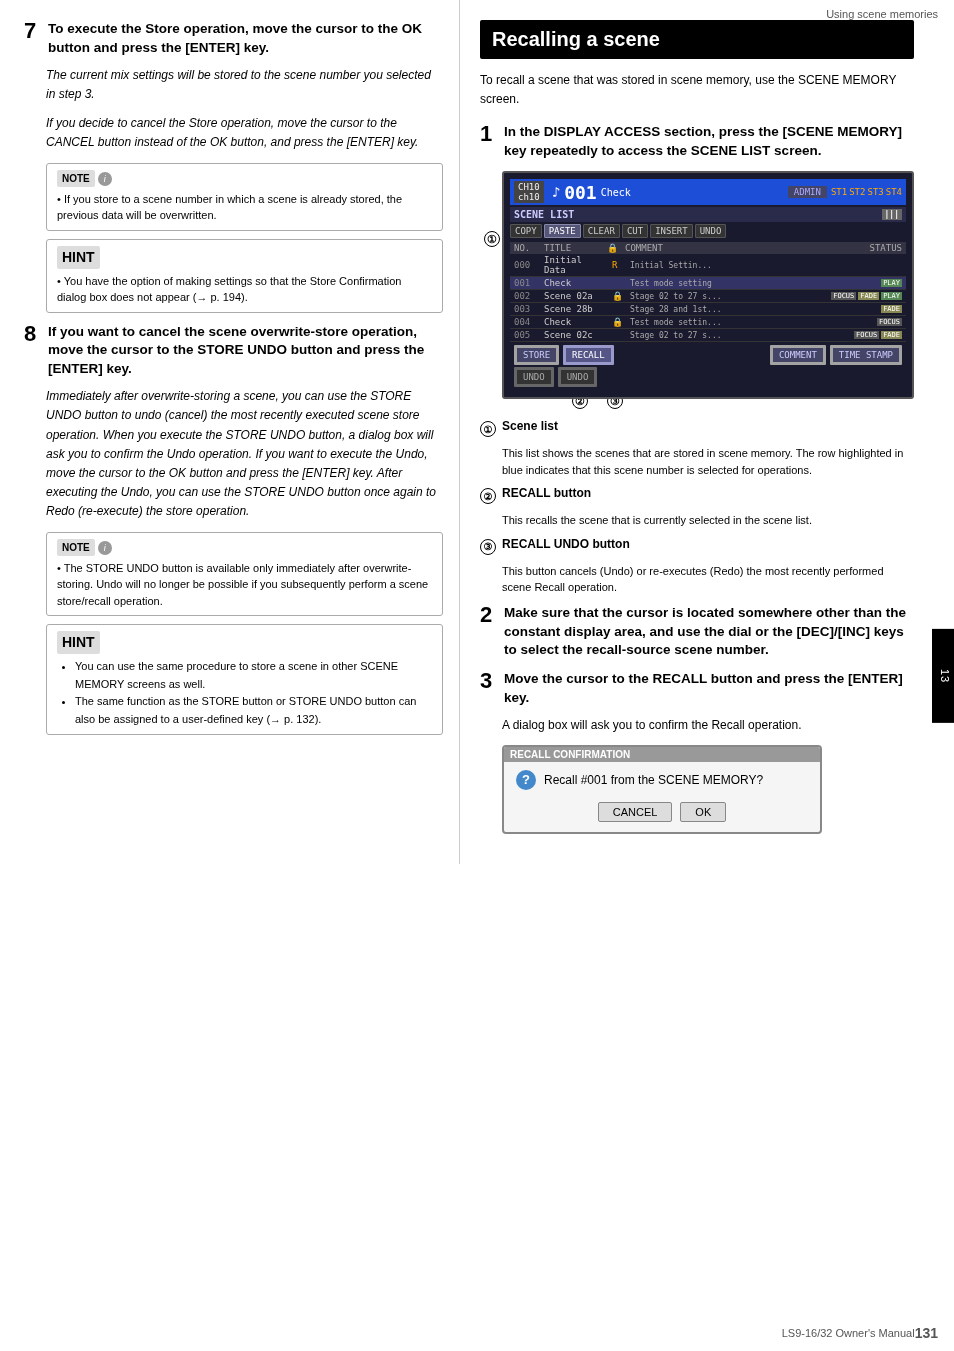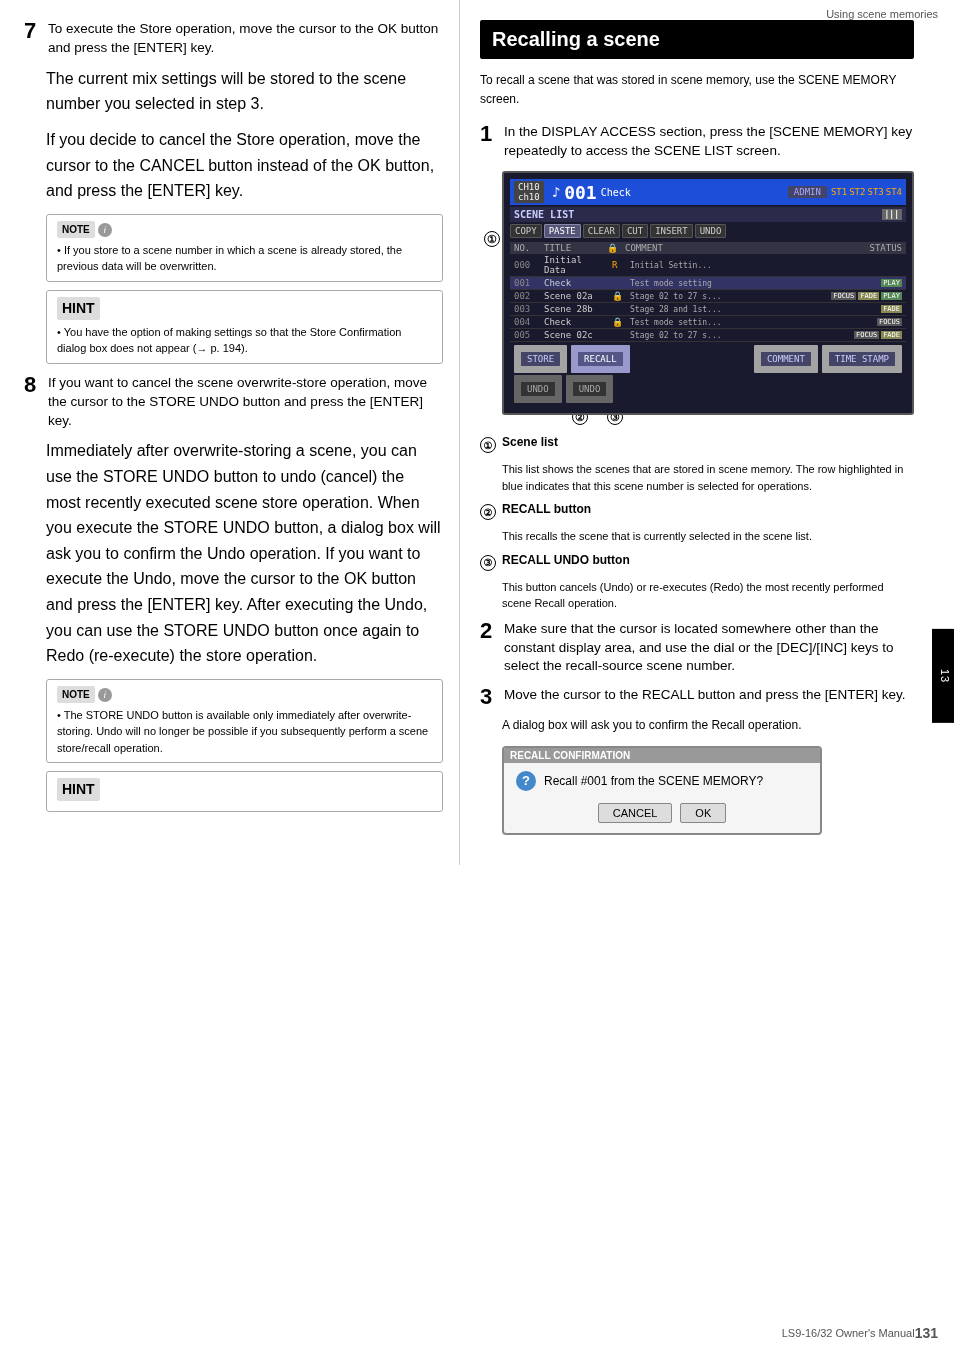--- a/index.html
+++ b/index.html
@@ -77,29 +77,30 @@
     .step-number {
       font-size: 22px;
       font-weight: bold;
       line-height: 1;
       margin-right: 4px;
       min-width: 16px;
     }
 
     .step-title {
       font-size: 13.5px;
-      font-weight: normal;
+      font-weight: bold;
       line-height: 1.4;
     }
 
     .step-body {
-      font-size: 16px;
+      font-size: 12px;
       line-height: 1.6;
       margin-bottom: 10px;
       padding-left: 22px;
+      font-style: italic;
     }
 
     
     .note-box, .hint-box {
       border: 1px solid #aaa;
       border-radius: 3px;
       padding: 6px 10px;
       margin: 8px 0 8px 22px;
       font-size: 11px;
       line-height: 1.5;
@@ -292,21 +293,21 @@
       display: flex;
       gap: 4px;
       padding: 3px 4px 0;
     }
 
     .screen-bottom-btn {
       background: #446;
       color: #ccf;
       padding: 2px 6px;
       font-size: 9px;
-      border: 7px solid #a3a3a3;
+      border: 3px solid #a3a3a3;
       border-radius: 1px;
     }
 
     .screen-bottom-btn.recall-active {
       background: #558;
       color: #fff;
       border-color: #99c;
     }
 
     .screen-bottom-btn.undo-btn {
@@ -469,20 +470,24 @@
 
       <div class="note-box">
         <div><span class="note-label">NOTE</span>
           <span class="note-icon">i</span>
         </div>
         <div>• The STORE UNDO button is available only immediately after overwrite-storing. Undo will no longer be possible if you subsequently perform a scene store/recall operation.</div>
       </div>
 
       <div class="hint-box">
         <div><span class="hint-label">HINT</span></div>
+        <ul class="bullet-list">
+          <li>You can use the same procedure to store a scene in other SCENE MEMORY screens as well.</li>
+          <li>The same function as the STORE button or STORE UNDO button can also be assigned to a user-defined key (→ p. 132).</li>
+        </ul>
       </div>
     </div>
   </div>
 
   <div class="right-col">
 
     <div class="section-title-box">Recalling a scene</div>
 
     <div class="section-intro">To recall a scene that was stored in scene memory, use the SCENE MEMORY screen.</div>
 

